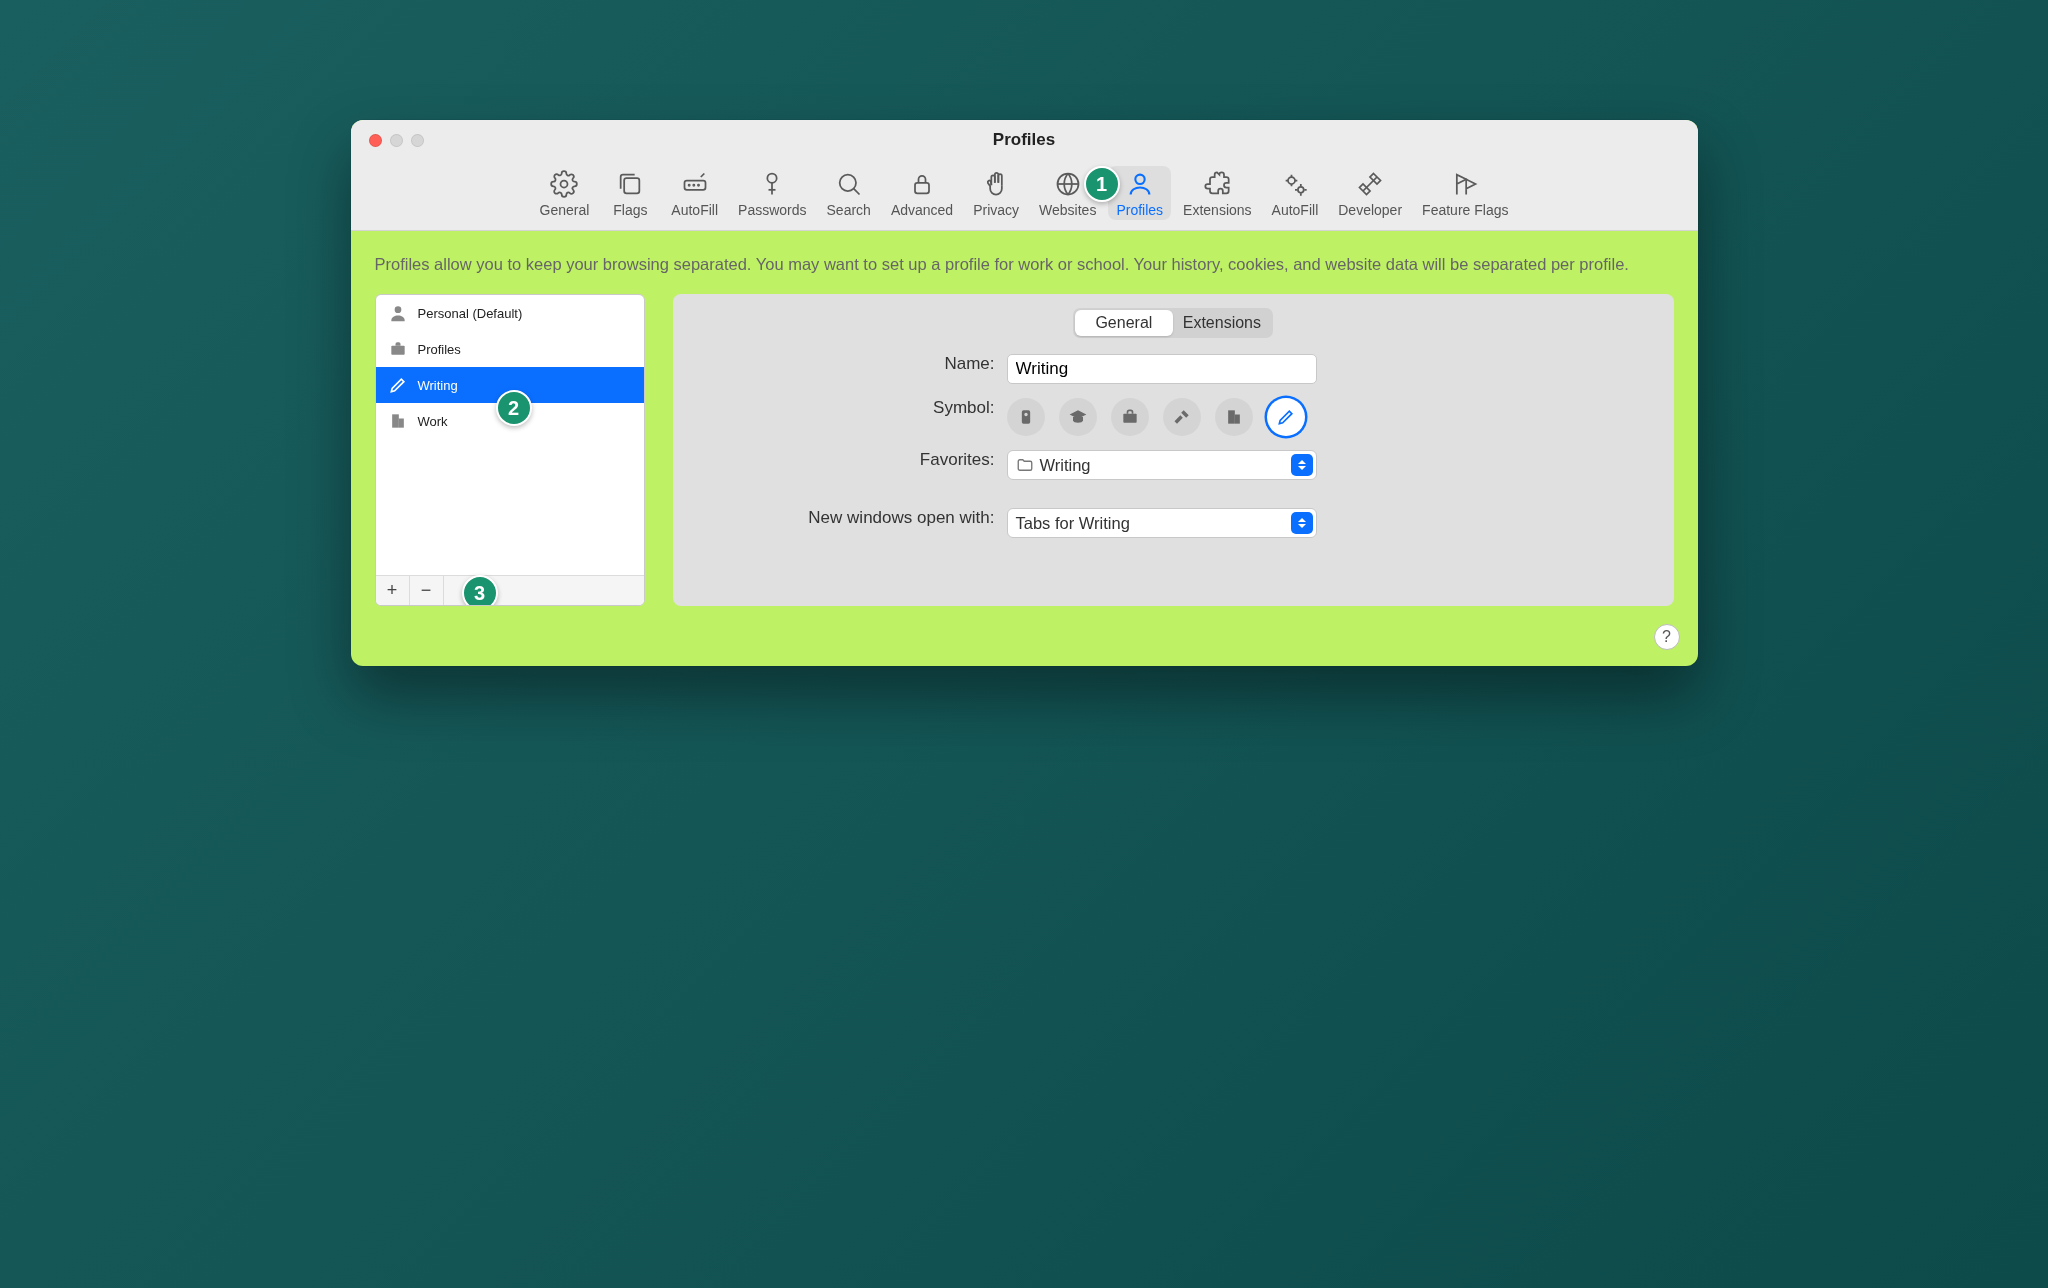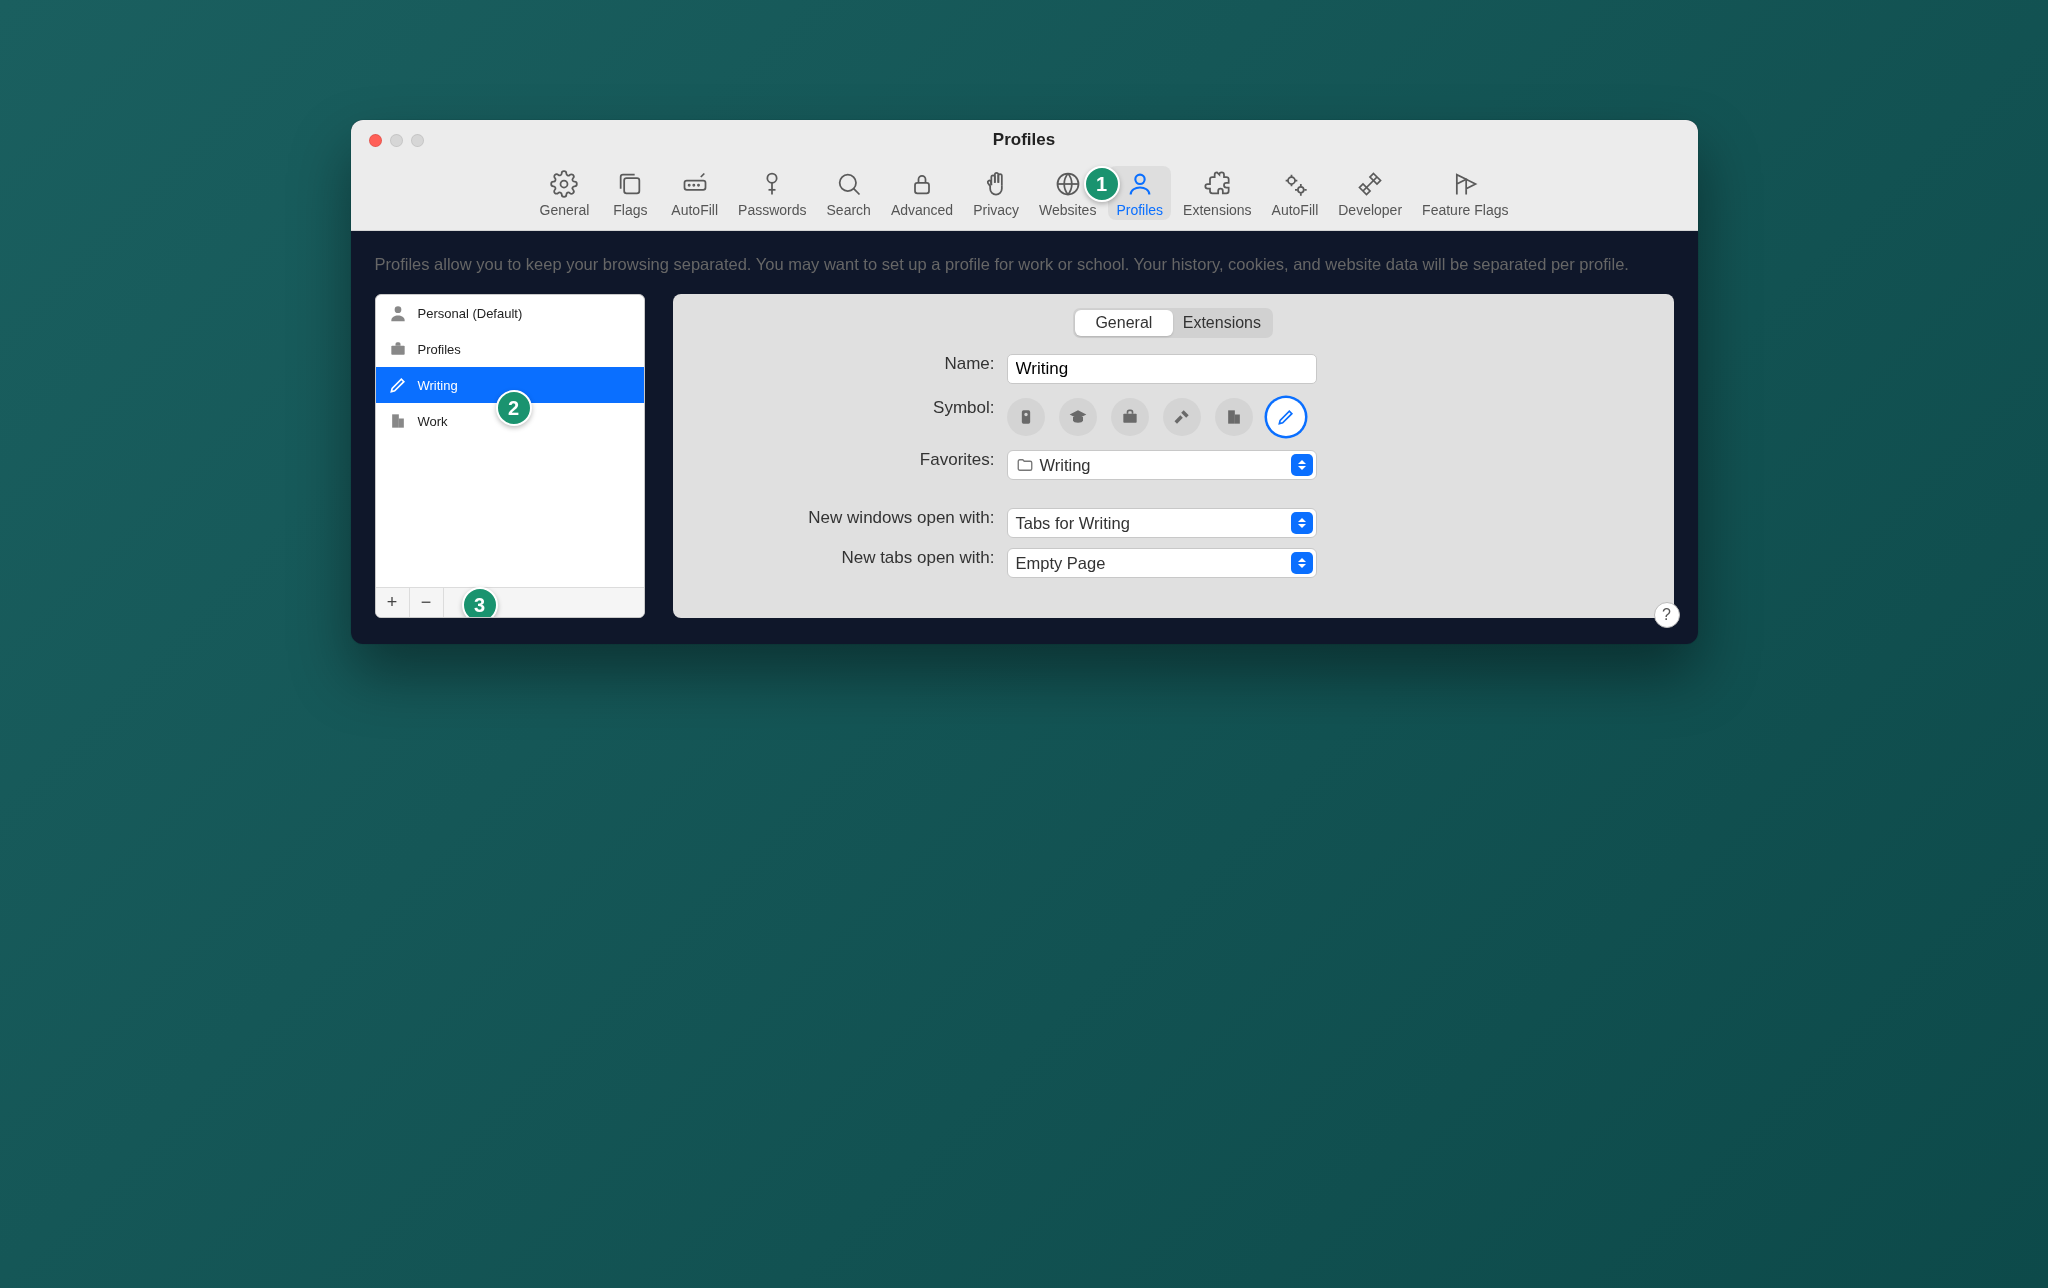--- a/index.html
+++ b/index.html
@@ -9,21 +9,21 @@
     font-family: -apple-system, "Helvetica Neue", Arial, sans-serif;
     font-size: 17px;
     color: #333;
     display: flex;
     align-items: flex-start;
     justify-content: center;
     padding-top: 120px;
   }
   .window {
     width: 1347px;
-    background: #0f172a;
+    background: #bef264;
     border-radius: 12px;
     box-shadow: 0 30px 60px rgba(0,0,0,0.4), 0 0 0 1px rgba(0,0,0,0.05);
     overflow: visible;
     position: relative;
   }
   .titlebar {
     height: 40px;
     display: flex;
     align-items: center;
     justify-content: center;
@@ -59,21 +59,21 @@
     padding: 4px 8px 2px 8px;
     border-radius: 8px;
     min-width: 58px;
     cursor: default;
     color: #5a5a5a;
   }
   .tool.active { background: #dedede; color: #0a6fff; }
   .tool.active .tool-label { color: #0a6fff; }
   .tool .tool-label { font-size: 14px; margin-top: 4px; color: #555; }
   .tool svg { width: 28px; height: 28px; }
-  .content { padding: 22px 24px 26px 24px; position: relative; }
+  .content { padding: 22px 24px 60px 24px; position: relative; }
   .desc { color: #666; font-size: 16.5px; line-height: 1.4; margin-bottom: 18px; }
   .layout { display: flex; gap: 28px; }
   .sidebar {
     width: 270px;
     border: 1px solid #c9c9c9;
     border-radius: 6px;
     background: #fff;
     display: flex;
     flex-direction: column;
     overflow: hidden;
@@ -404,29 +404,20 @@
         <div class="form-row tight">
           <div class="form-label">New windows open with:</div>
           <div class="form-field">
             <div class="select">
               <span>Tabs for Writing</span>
               <span class="chev"></span>
             </div>
           </div>
         </div>
 
-        <div class="form-row tight">
-          <div class="form-label">New tabs open with:</div>
-          <div class="form-field">
-            <div class="select">
-              <span>Empty Page</span>
-              <span class="chev"></span>
-            </div>
-          </div>
-        </div>
 
       </div>
     </div>
 
     <div class="help">?</div>
   </div>
 
 </div>
 
 </body></html>

